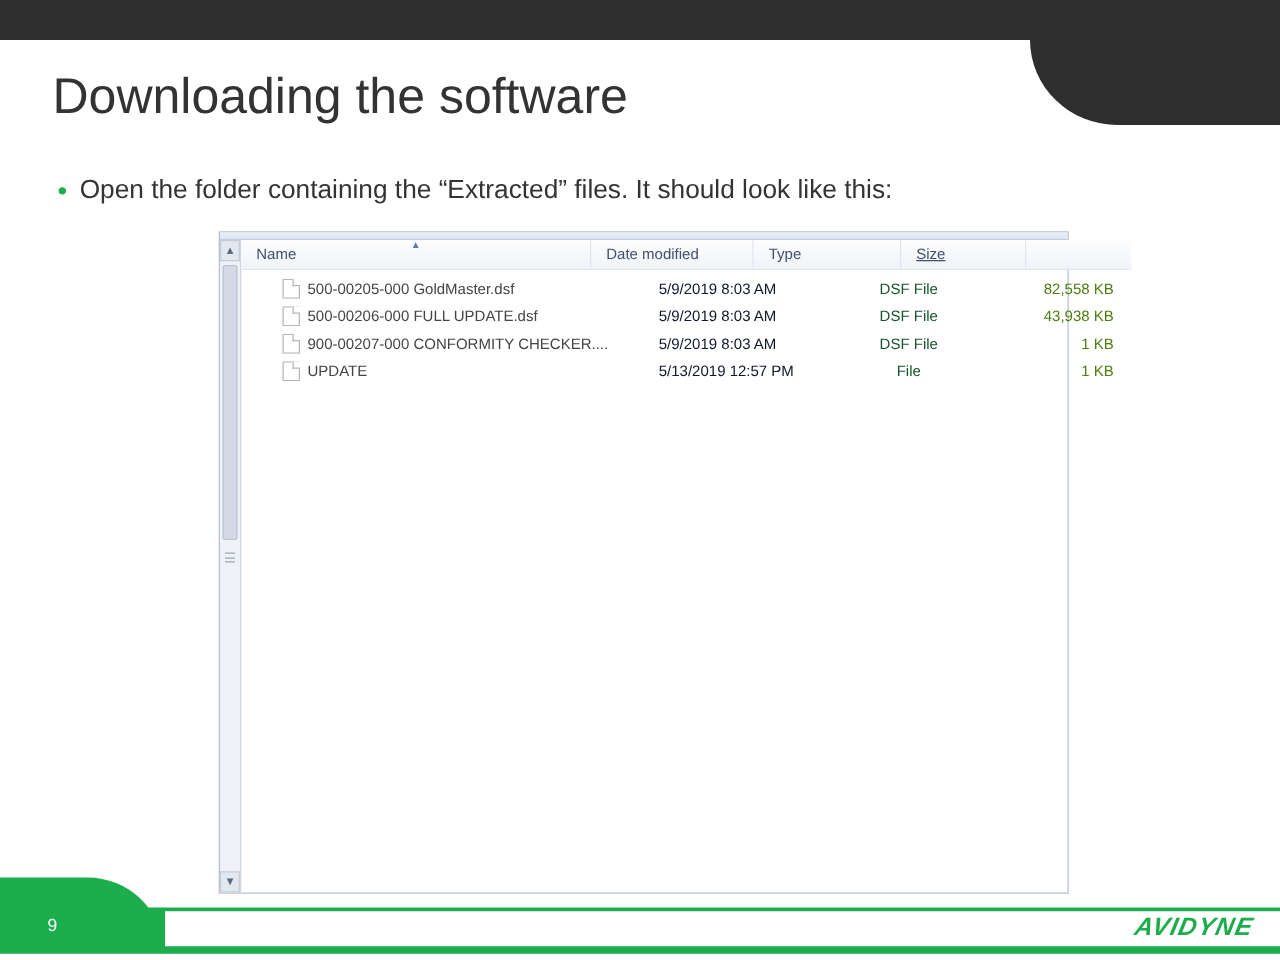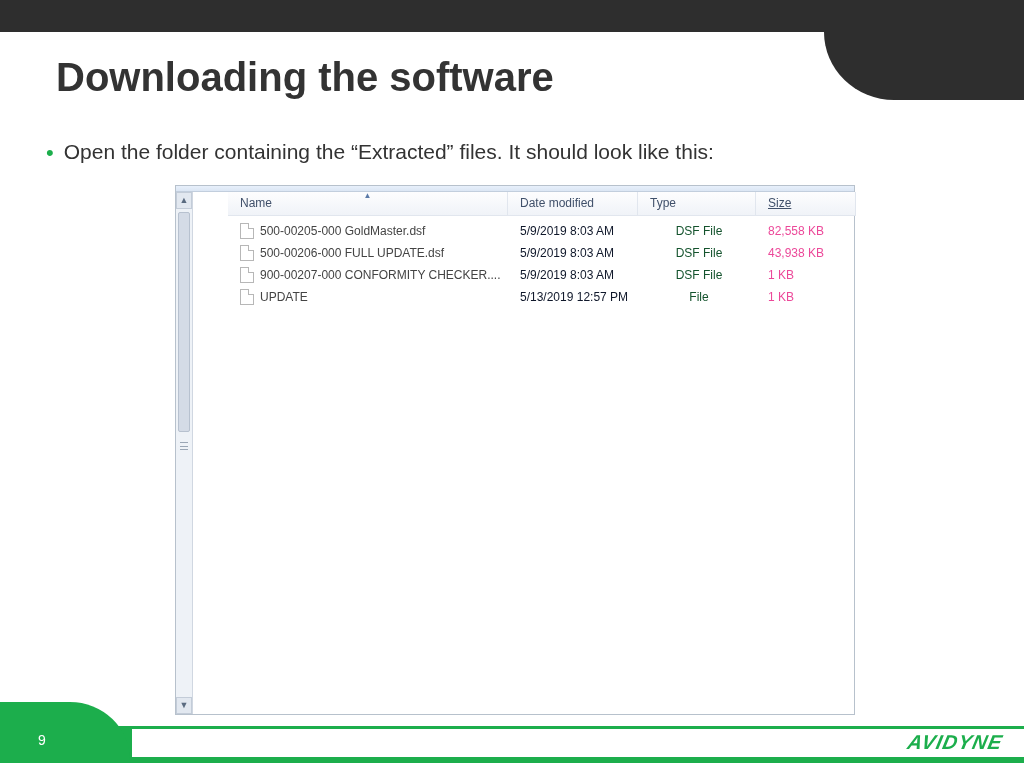--- a/index.html
+++ b/index.html
@@ -35,23 +35,23 @@
     position:absolute;
     left:-70px; top:-32px;
     width:70px; height:32px;
     background:transparent;
   }
   
 
   .slide-title {
     position: absolute;
     top: 55px;
-    left: 56px;
+    left: 42px;
     font-size: 40px;
-    font-weight: 700;
+    font-weight: 400;
     color: #333;
     text-align: right;
   }
 
   .bullet-row {
     position: absolute;
     top: 140px;
     left: 46px;
     display: flex;
     align-items: flex-start;
@@ -123,21 +123,20 @@
     height:8px;
     display:flex;
     flex-direction:column;
     justify-content:space-between;
   }
   .vscroll .grip div { height:1px; background:#9aa6b5;}
 
   .listing {
     flex:1;
     position:relative;
-    padding-left:35px;
   }
   .col-headers {
     display:flex;
     height:24px;
     border-bottom:1px solid #e1e6ee;
     background:linear-gradient(#fdfdfe,#f0f3f8);
     color:#40506a;
   }
   .col-headers .col {
     border-right:1px solid #e1e6ee;
@@ -156,25 +155,25 @@
     color:#5b7aa8;
   }
 
   .rows { padding-top:4px; }
   .row {
     display:flex;
     height:22px;
     align-items:center;
     color:#444;
   }
-  .row .c { padding:0 8px 0 12px; white-space:nowrap; overflow:hidden; text-overflow:ellipsis;}
+  .row .c { padding:0 8px 0 12px; white-space:nowrap; overflow:hidden; text-overflow:ellipsis;margin-left:21px;}
   .row .c-name { width:280px; display:flex; align-items:center; gap:6px;}
   .row .c-date { width:130px; color:#0f172a;}
   .row .c-type { width:118px; color:#14532d;text-align:center;}
-  .row .c-size { width:100px; text-align:left; color:#ec4899; padding-right:14px;}
+  .row .c-size { width:100px; text-align:right; color:#4d7c0f; padding-right:14px;}
 
   .file-icon {
     width:14px; height:16px;
     border:1px solid #b7b7b7;
     background:#fff;
     position:relative;
     flex:none;
   }
   .file-icon::after{
     content:"";

